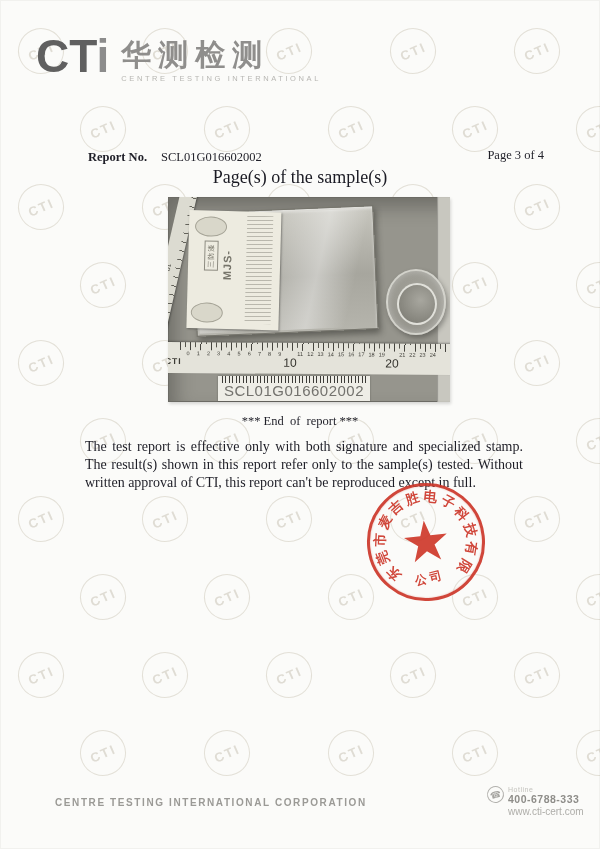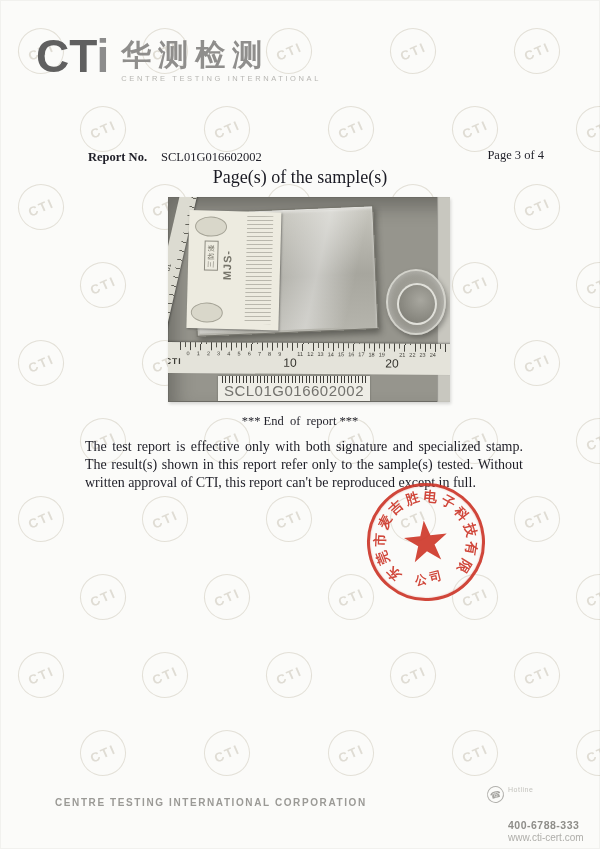--- a/index.html
+++ b/index.html
@@ -106,21 +106,21 @@
       font-size:10px;font-weight:bold;letter-spacing:1.6px;color:#9b9a96;}
   .footer-line2{position:absolute;left:55px;top:812px;font-family:"Liberation Sans",sans-serif;
       font-size:9.5px;color:#b0afab;}
   .footer-line2 span{margin-right:22px;}
   .footer-right{position:absolute;left:487px;top:786px;font-family:"Liberation Sans",sans-serif;}
   .hotline-row{display:flex;align-items:flex-start;gap:4px;}
   .phone-icon{width:15px;height:15px;border:1.4px solid #b3b2ae;border-radius:50%;
       display:flex;align-items:center;justify-content:center;font-size:9px;color:#a5a4a0;
       transform:rotate(-15deg);flex:0 0 auto;}
   .hotline-label{font-size:7px;color:#c3c2bd;letter-spacing:.5px;}
-  .hotline-number{font-size:10.5px;font-weight:bold;color:#8e8d89;letter-spacing:.5px;margin-top:26px;}
+  .hotline-number{font-size:10.5px;font-weight:bold;color:#8e8d89;letter-spacing:.5px;}
   .website{font-size:10px;color:#aeada9;margin-top:1px;}
 </style>
 </head>
 <body>
 
 <div class="page">
 
   <div class="wm-layer" id="wmLayer">
       <div class="wm" style="left: 18px; top: 28px;">
         <span>CTI</span>

